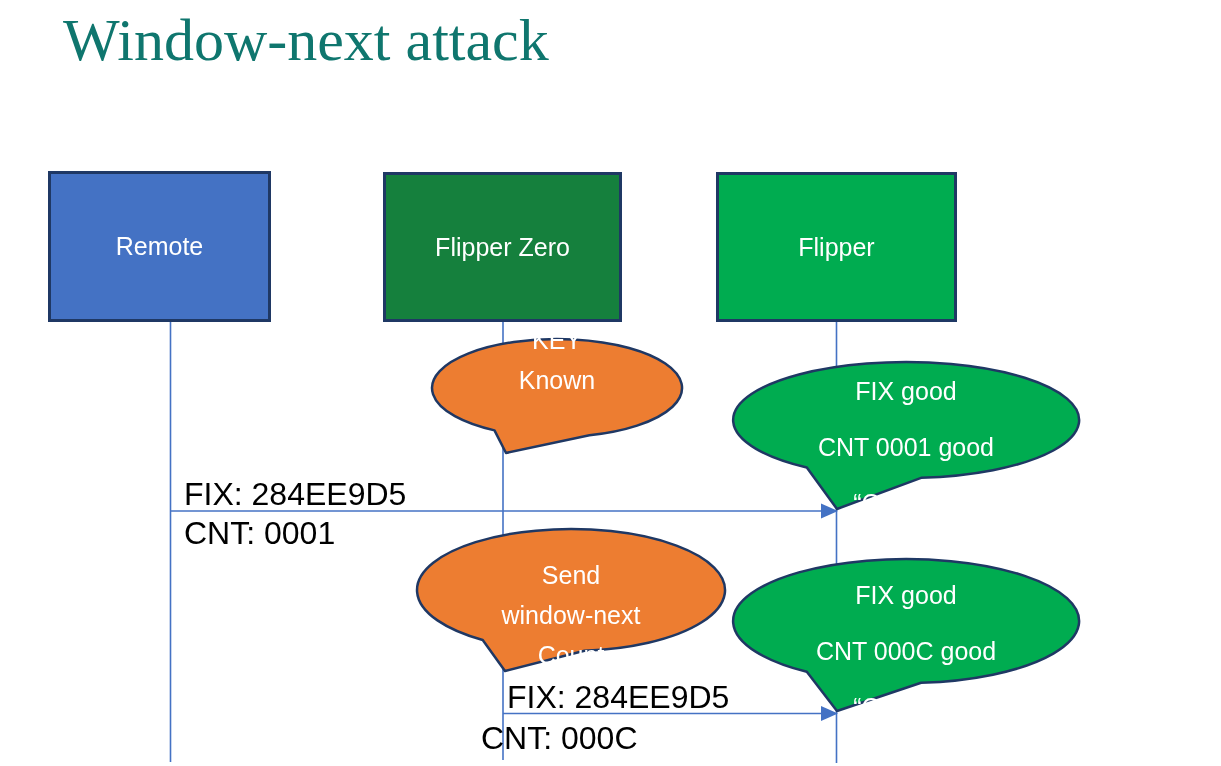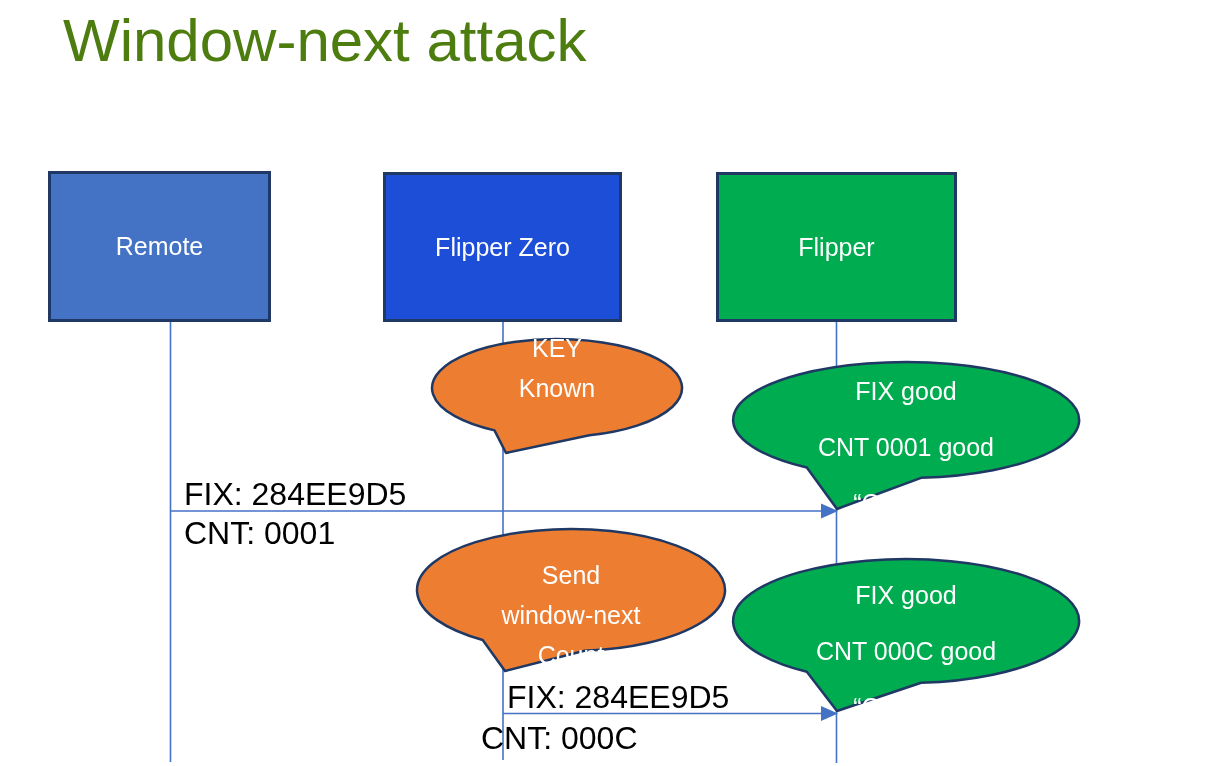--- a/index.html
+++ b/index.html
@@ -2,30 +2,31 @@
 <html><head>
 <meta charset="utf-8">
 <style>
   html,body{margin:0;padding:0;}
   body{
     width:1221px;height:766px;position:relative;background:#ffffff;
     font-family:"Liberation Sans", sans-serif;overflow:hidden;
   }
   .page-title{
     position:absolute;left:63px;top:6px;
-    font-size:60px;font-weight:300;color:#4d7c0f;letter-spacing:0px;
+    font-size:60px;font-weight:300;color:#0f766e;letter-spacing:0px;
     white-space:nowrap;
+    font-family:Liberation Serif, serif;
   }
   .actor-box{
     position:absolute;border:3px solid #1F3864;box-sizing:border-box;
     display:flex;align-items:center;justify-content:center;
     color:#ffffff;font-size:25px;
   }
   .actor-remote  {left:48px; top:171px;width:223px;height:151px;background:#4472C4;}
-  .actor-flipper {left:383px;top:172px;width:239px;height:150px;background:#1d4ed8;}
+  .actor-flipper {left:383px;top:172px;width:239px;height:150px;background:#15803d;}
   .actor-receiver{left:716px;top:172px;width:241px;height:150px;background:#00AC50;}
   .diagram-svg{position:absolute;left:0;top:0;width:1221px;height:766px;}
   .callout-text{
     position:absolute;color:#ffffff;font-size:25px;line-height:40px;
     text-align:center;white-space:pre-line;
   }
   .callout-text.tall{line-height:56px;}
   .msg-label{
     position:absolute;color:#000000;font-size:32px;white-space:nowrap;
   }
@@ -56,21 +57,21 @@
 
   <line x1="503" y1="713.5" x2="822" y2="713.5" stroke="#4472C4" stroke-width="1.6"></line>
   <polygon points="838,713.5 821,706 821,721" fill="#4472C4"></polygon>
 
   <path d="M 494.5 430.4 A 125 49 0 1 1 589.4 435.3 L 506 453 Z" fill="#ED7D31" stroke="#1F3864" stroke-width="2.5" stroke-linejoin="round"></path>
   <path d="M 806.8 467.5 A 173 58 0 1 1 921.1 477.8 L 837 509 Z" fill="#00AC50" stroke="#1F3864" stroke-width="2.5" stroke-linejoin="round"></path>
   <path d="M 482.7 640 A 154 61 0 1 1 584.4 650.8 L 505 671 Z" fill="#ED7D31" stroke="#1F3864" stroke-width="2.5" stroke-linejoin="round"></path>
   <path d="M 806.8 671.8 A 173 62 0 1 1 921.1 682.8 L 837 711 Z" fill="#00AC50" stroke="#1F3864" stroke-width="2.5" stroke-linejoin="round"></path>
 </svg>
 
-<div class="callout-text" style="left:432px;top:328px;width:250px;">KEY
+<div class="callout-text" style="left:432px;top:320px;width:250px;">KEY
 Known</div>
 <div class="callout-text tall" style="left:733px;top:363px;width:346px;">FIX good
 CNT 0001 good
 “Opened”</div>
 <div class="callout-text" style="left:418px;top:555px;width:306px;">Send
 window-next
 Count</div>
 <div class="callout-text tall" style="left:733px;top:567px;width:346px;">FIX good
 CNT 000C good
 “Opened”</div>

